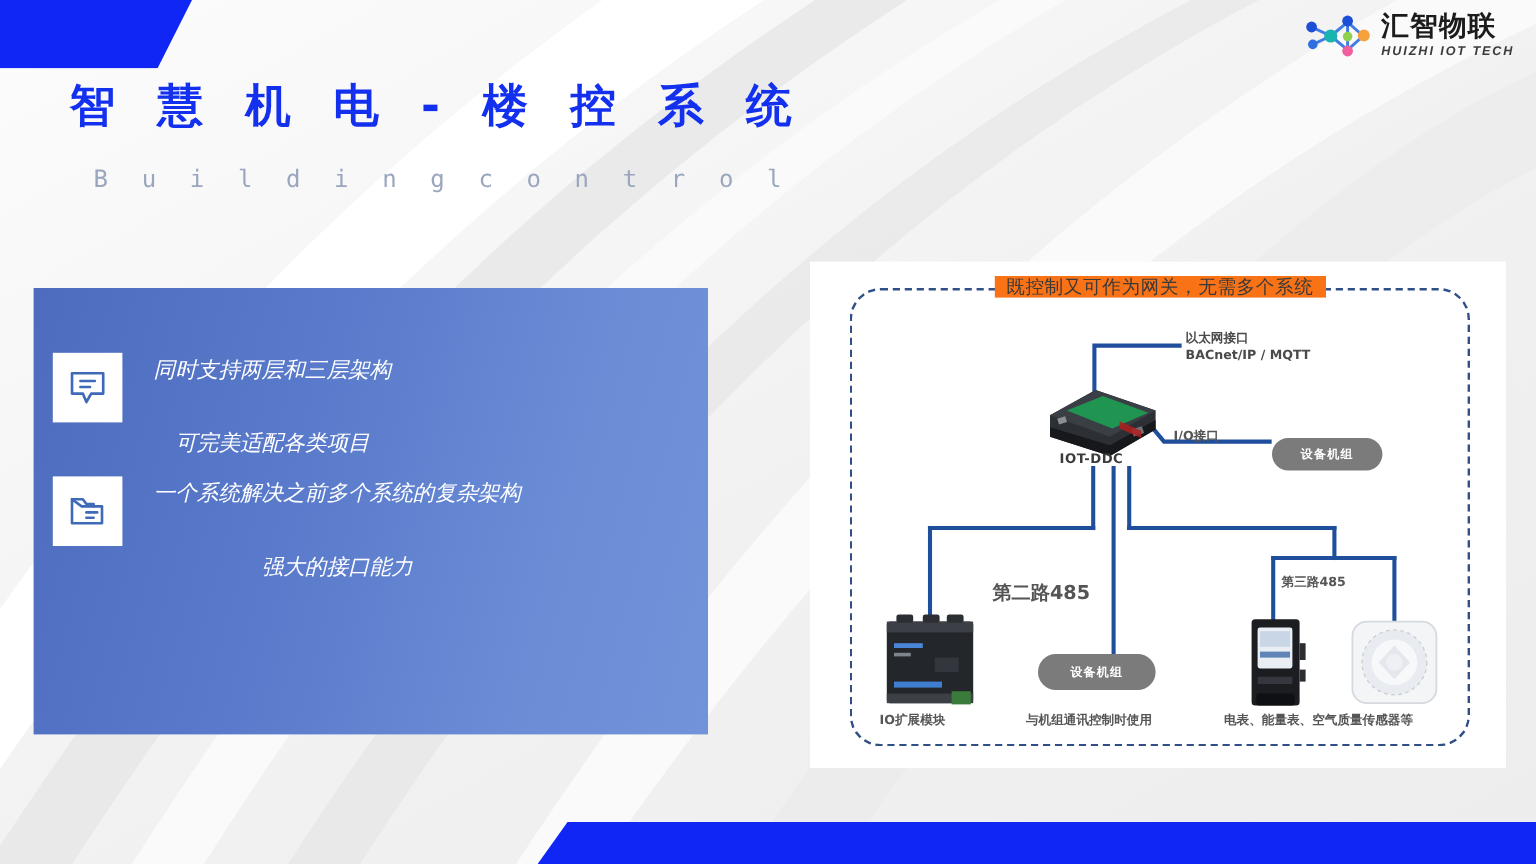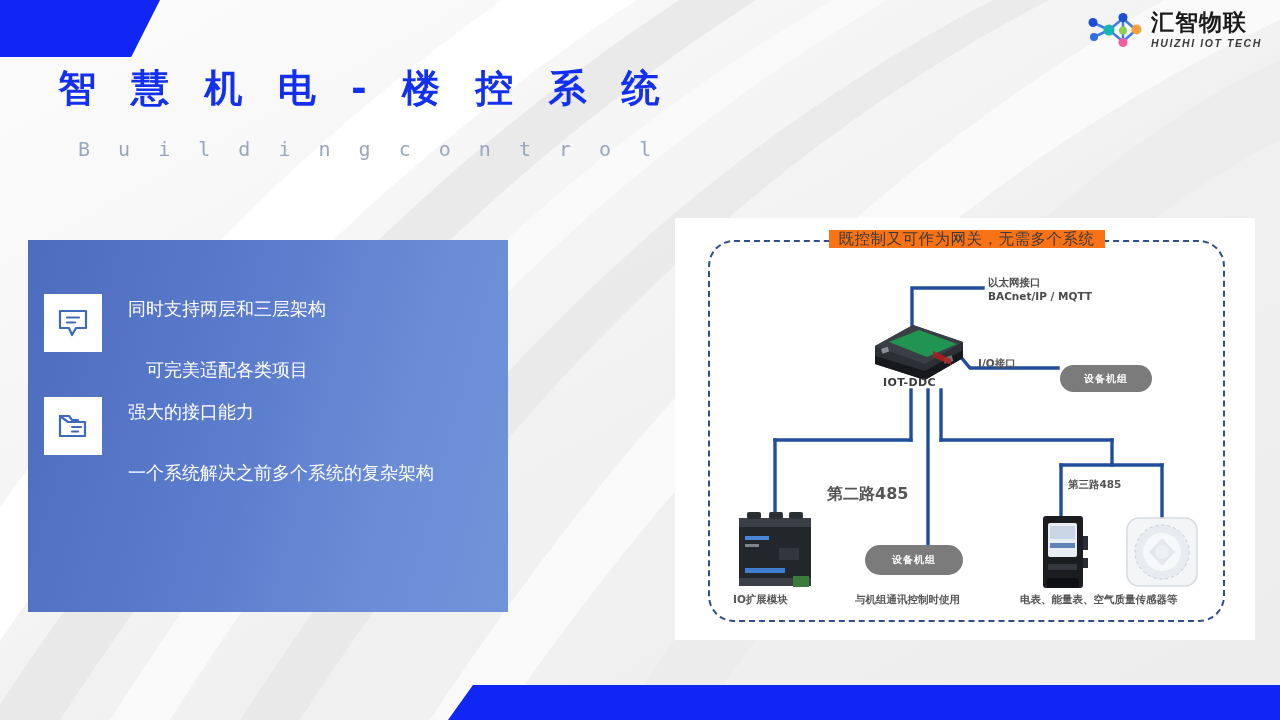--- a/index.html
+++ b/index.html
@@ -48,22 +48,23 @@
   .subtitle{
     position:absolute;left:78px;top:126px;
     font-size:20px;color:#9aa6bd;letter-spacing:8px;
     font-family:"DejaVu Sans Mono","Liberation Mono",monospace;
     white-space:nowrap;
     margin-top:11px;
   }
 
   
   .panel{
-    position:absolute;left:28px;top:240px;width:480px;height:372px;
+    position:absolute;left:28px;top:240px;width:562px;height:372px;
     background:linear-gradient(105deg,#4d6cbd 0%,#5a7acb 40%,#6b8dd6 75%,#7193d9 100%);
+    font-style:italic;
   }
   .feat{position:absolute;display:flex;align-items:flex-start;}
   .feat-icon{
     width:58px;height:58px;background:#ffffff;flex:none;
     display:flex;align-items:center;justify-content:center;
   }
   .feat-lines{margin-left:26px;display:flex;flex-direction:column;justify-content:center;}
   .feat-line{
     color:#ffffff;font-size:18px;line-height:1.0;white-space:nowrap;
     font-family:"DejaVu Sans","Liberation Sans",sans-serif;
@@ -195,22 +196,22 @@
     <div class="feat" id="feat-1">
       <div class="feat-icon">
         <svg width="34" height="34" viewBox="0 0 34 34" fill="none" stroke="#3f6ab8" stroke-width="2.2" stroke-linejoin="round" stroke-linecap="round">
           <path d="M4 7 H13 L16 11 H22 V13"></path>
           <path d="M4 7 V27 H29 V13 H12 Z"></path>
           <line x1="16" y1="18" x2="25" y2="18"></line>
           <line x1="16" y1="22.5" x2="22" y2="22.5"></line>
         </svg>
       </div>
       <div class="feat-lines">
+        <div class="feat-line">一个系统解决之前多个系统的复杂架构</div>
         <div class="feat-line">强大的接口能力</div>
-        <div class="feat-line">一个系统解决之前多个系统的复杂架构</div>
       </div>
     </div>
 
 
   </div>
 
   <div class="card">
 
     <div class="dash-box">
       <div class="dash-title">

